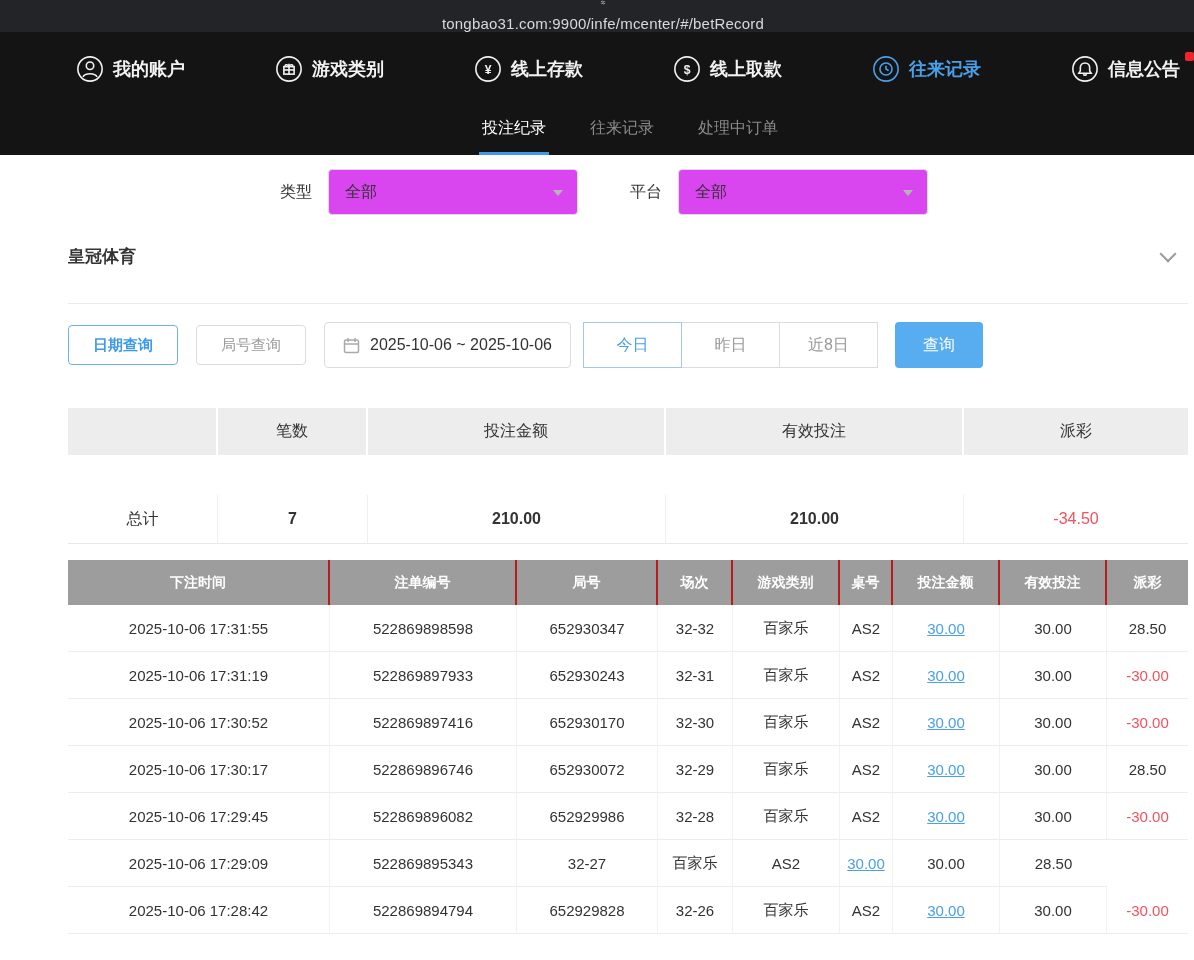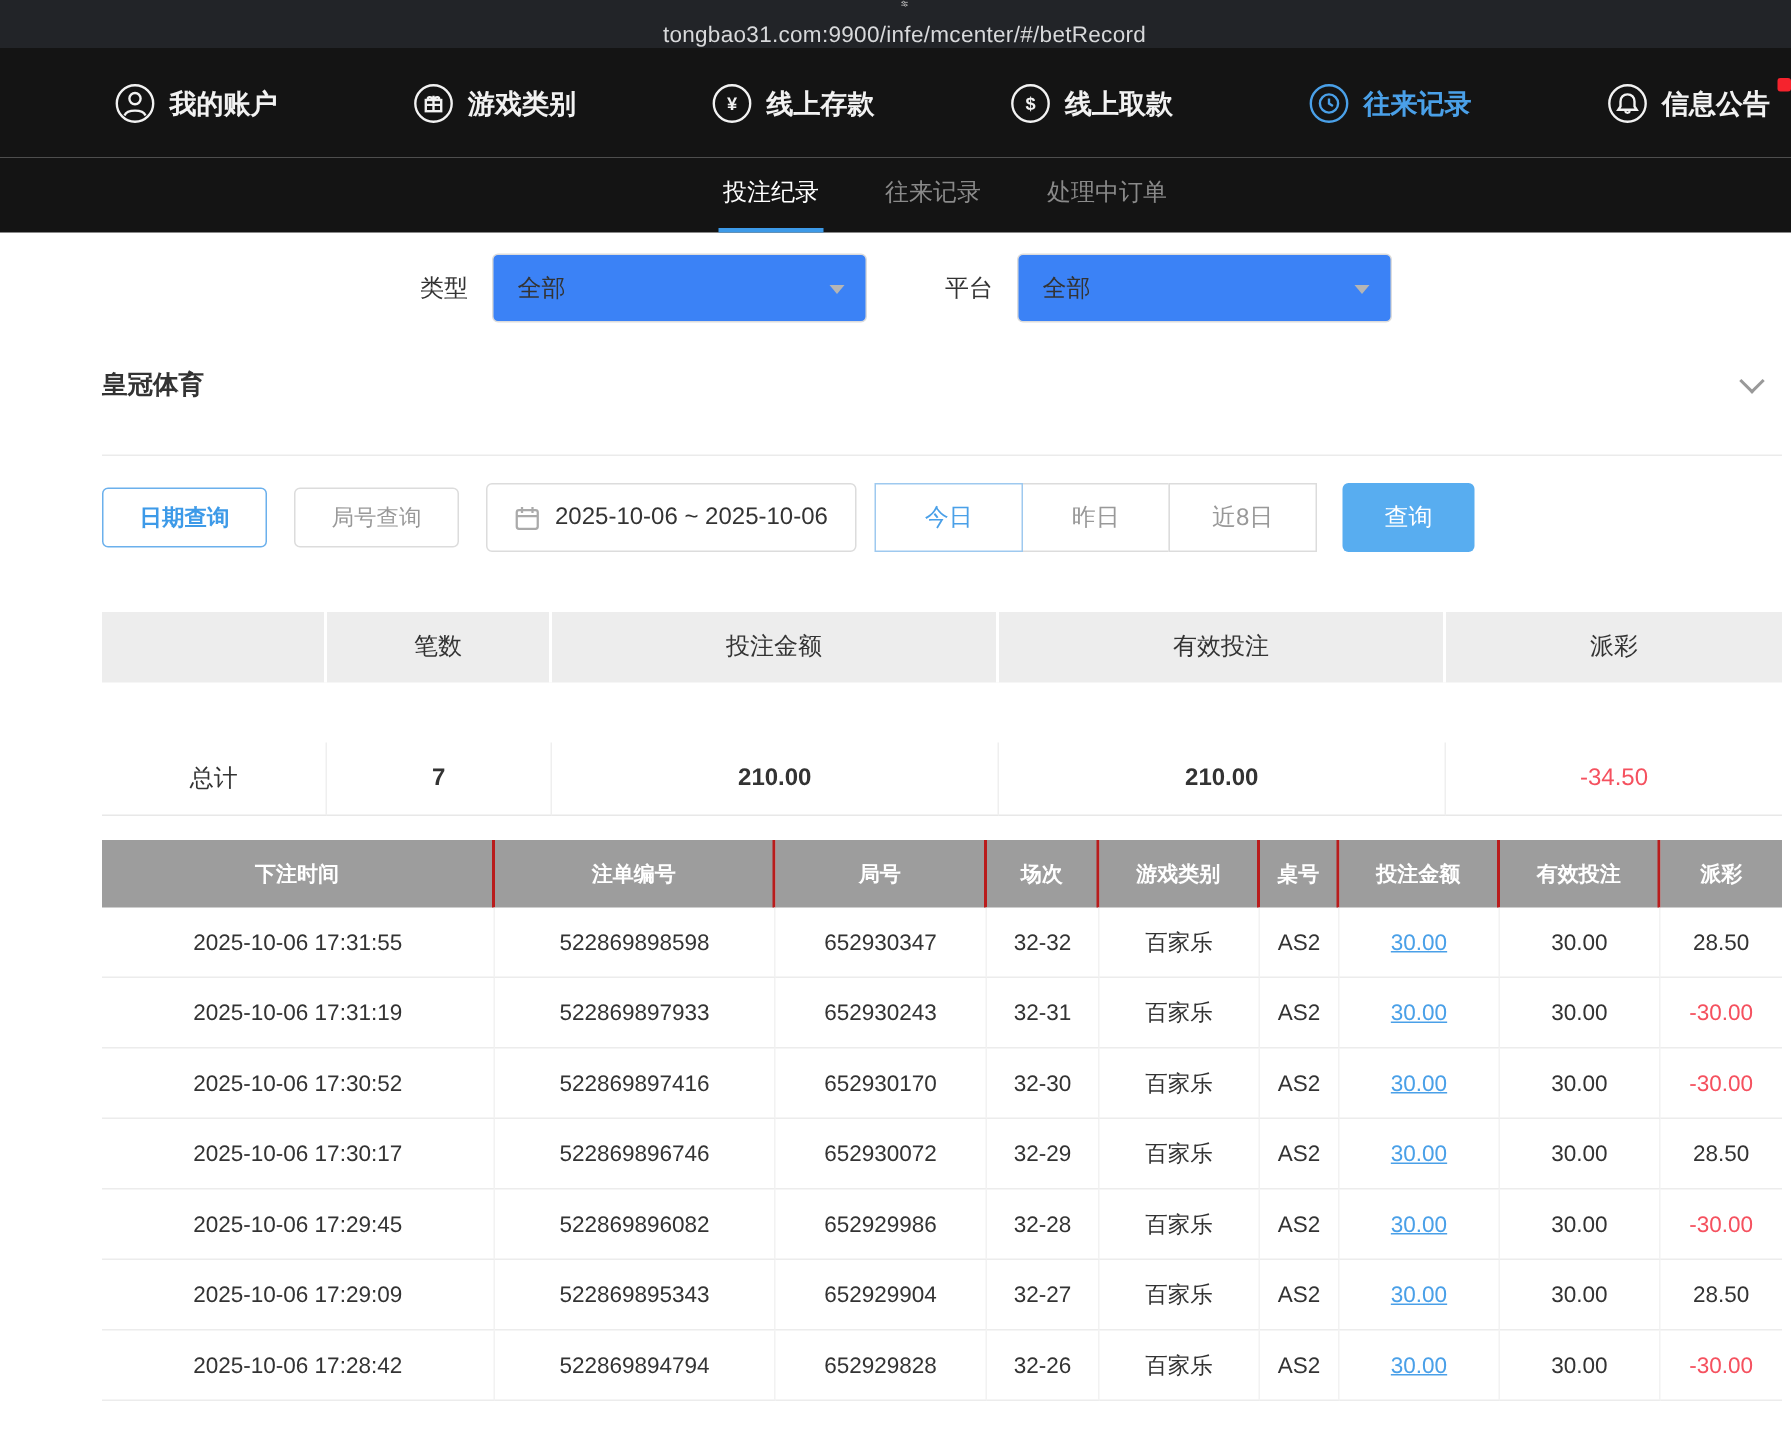--- a/index.html
+++ b/index.html
@@ -29,21 +29,21 @@
   .tab.active { color:#fff; border-bottom-color:#3d9ae8; }
 
   
   .content { padding:14px 6px 0 68px; }
 
   
   .filter-row { display:flex; align-items:center; padding-left:212px; }
   .filter-label { font-size:16px; color:#333; margin-right:16px; }
   .select { position:relative; width:250px; height:46px; border:1px solid #dcdcdc;
     border-radius:4px; display:flex; align-items:center; padding:0 30px 0 16px;
-    font-size:16px; color:#333; cursor:pointer; background:#3b82f6; }
+    font-size:16px; color:#333; cursor:pointer; background:#d946ef; }
   .select .caret { position:absolute; right:14px; top:20px; width:0; height:0;
     border-left:5px solid transparent; border-right:5px solid transparent;
     border-top:6px solid #b5b5b5; }
   .filter-gap { width:52px; }
 
   
   .section-header { display:flex; align-items:center; justify-content:space-between;
     cursor:pointer; }
   .section-crown { margin-top:22px; padding:8px 14px 35px 0; border-bottom:1px solid #ebebeb; }
   .section-bb { margin-top:18px; padding:8px 14px 6px 0; }
@@ -289,21 +289,20 @@
     <div class="bt-td">32-28</div>
     <div class="bt-td">百家乐</div>
     <div class="bt-td">AS2</div>
     <div class="bt-td link">30.00</div>
     <div class="bt-td">30.00</div>
     <div class="bt-td neg">-30.00</div>
   </div>
         <div class="bt-row">
     <div class="bt-td">2025-10-06 17:29:09</div>
     <div class="bt-td">522869895343</div>
-    <div class="bt-td">652929904</div>
     <div class="bt-td">32-27</div>
     <div class="bt-td">百家乐</div>
     <div class="bt-td">AS2</div>
     <div class="bt-td link">30.00</div>
     <div class="bt-td">30.00</div>
     <div class="bt-td">28.50</div>
   </div>
         <div class="bt-row">
     <div class="bt-td">2025-10-06 17:28:42</div>
     <div class="bt-td">522869894794</div>

